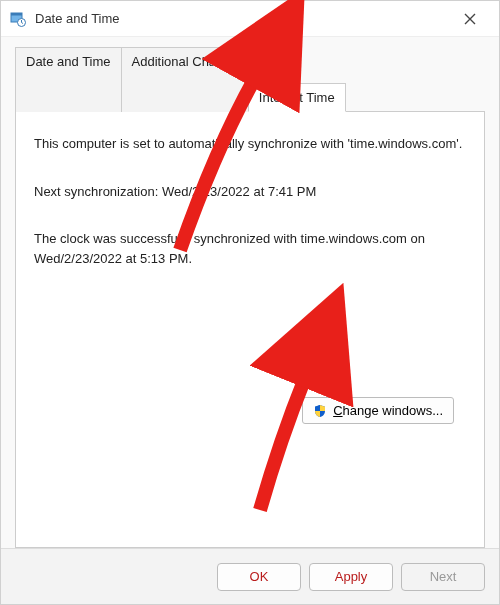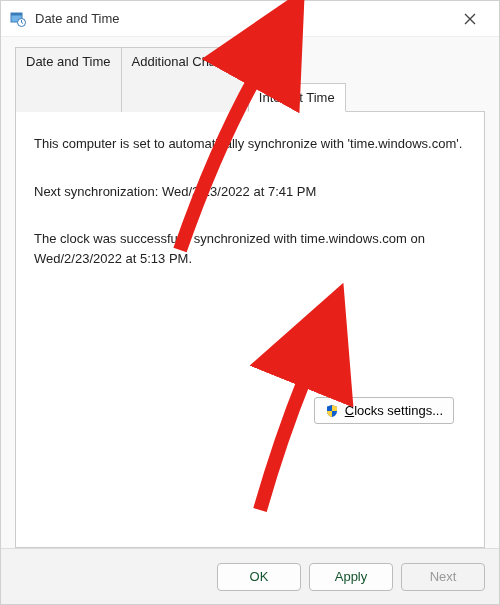--- a/index.html
+++ b/index.html
@@ -121,21 +121,21 @@
       gap: 8px;
       padding: 0 14px;
     }
     .btn {
       min-width: 84px;
       height: 28px;
       border: 1px solid #bcbcbc;
       border-radius: 4px;
       background: #fdfdfd;
       font-size: 13px;
-      color: #14532d;
+      color: #b91c1c;
       cursor: pointer;
       padding: 0 12px;
     }
     .btn:disabled {
       color: #999;
       cursor: default;
       background: #f3f3f3;
     }
     
     .arrow-svg {
@@ -181,21 +181,21 @@
 
       <button class="change-settings">
         <span class="shield-icon">
           <svg width="14" height="14" viewBox="0 0 14 14">
             <path d="M7 1 L12 2.8 V7 C12 10 9.8 12.5 7 13 C4.2 12.5 2 10 2 7 V2.8 Z" fill="#0f5ecb"></path>
             <path d="M7 1 L12 2.8 V7 L7 7 Z" fill="#ffd23e"></path>
             <path d="M7 7 L7 13 C4.2 12.5 2 10 2 7 Z" fill="#ffd23e"></path>
             <path d="M7 1 L2 2.8 V7 L7 7 Z" fill="#0f5ecb"></path>
           </svg>
         </span>
-        <span class="underline-first">Clocks settings...</span>
+        <span class="underline-first">Change windows...</span>
       </button>
     </div>
   </div>
 
   <div class="footer">
     <button class="btn">OK</button>
     <button class="btn">Apply</button>
     <button class="btn" disabled="">Next</button>
   </div>
 </div>

